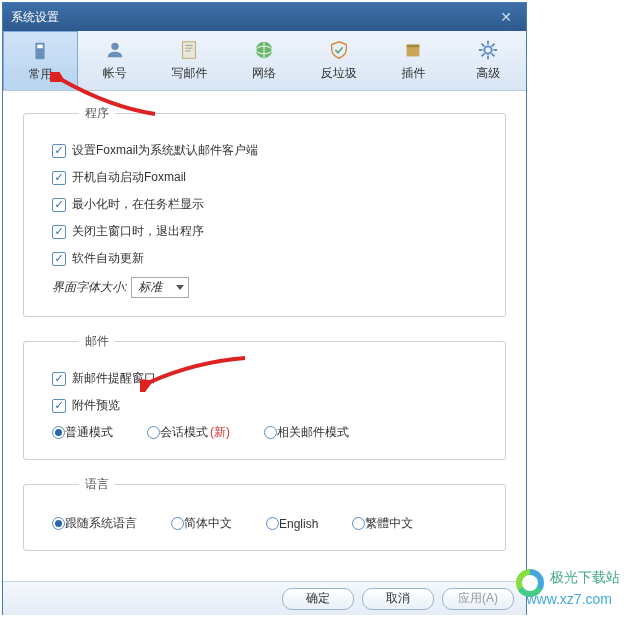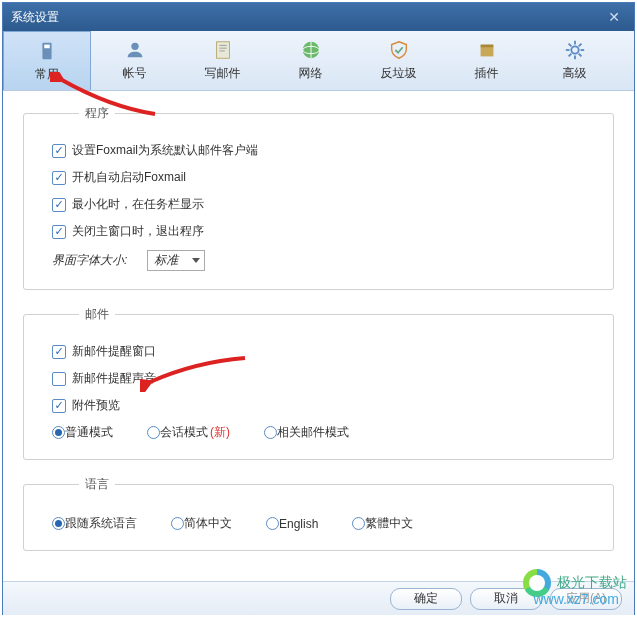--- a/index.html
+++ b/index.html
@@ -1,44 +1,44 @@
 <!DOCTYPE html>
 <html><head>
 <meta charset="utf-8">
 <style>
 * { box-sizing: border-box; margin: 0; padding: 0; font-family: "Microsoft YaHei", sans-serif; }
 body { background: #fff; width: 637px; height: 617px; position: relative; overflow: hidden; }
-.window { width: 633px; height: 613px; border: 1px solid #4a7ab8; margin: 2px; }
+.window { width: 525px; height: 613px; border: 1px solid #4a7ab8; margin: 2px; }
 .titlebar { height: 28px; background: linear-gradient(#3d6fa8, #2d5a8e); color: #fff; display: flex; align-items: center; padding: 0 8px; font-size: 12px; }
 .titlebar-text { flex: 1; }
 .close-btn { width: 24px; height: 20px; display: flex; align-items: center; justify-content: center; cursor: pointer; color: #cde; font-size: 14px; }
 .toolbar { height: 60px; background: linear-gradient(#eef4fb, #d9e6f5); display: flex; border-bottom: 1px solid #b8cce0; }
 .tab { width: 88px; display: flex; flex-direction: column; align-items: center; justify-content: center; gap: 4px; cursor: pointer; font-size: 12px; color: #333; border-right: 1px solid transparent; }
 .tab.active { background: linear-gradient(#cfe2f7, #b8d4f0); border: 1px solid #7fa8d4; border-bottom: none; }
 .tab svg { width: 22px; height: 22px; }
 .content { padding: 14px 20px 8px 20px; height: 490px; overflow: auto; background: #fff; font-size: 12px; color: #333; }
 fieldset { border: 1px solid #d0d0d0; border-radius: 3px; margin-bottom: 16px; padding: 14px 20px 16px 20px; position: relative; }
 legend { padding: 0 6px; color: #555; font-size: 12px; margin-left: 35px; }
 .row { display: flex; align-items: center; margin: 6px 0 10px 8px; gap: 6px; }
 .cb { width: 14px; height: 14px; border: 1px solid #5a8bc4; border-radius: 2px; display: inline-flex; align-items: center; justify-content: center; background: #fff; cursor: pointer; flex-shrink: 0; }
 .cb.checked::after { content: "✓"; color: #2966b1; font-size: 11px; line-height: 1; }
 .rd { width: 13px; height: 13px; border: 1px solid #5a8bc4; border-radius: 50%; background: #fff; display: inline-flex; align-items: center; justify-content: center; cursor: pointer; flex-shrink: 0; }
 .rd.checked::after { content: ""; width: 7px; height: 7px; border-radius: 50%; background: #2966b1; }
 .label { cursor: pointer; }
-.select { display: inline-flex; align-items: center; border: 1px solid #aaa; padding: 1px 4px 1px 6px; background: #fff; margin-left: 20px; cursor: pointer; gap: 14px; font-size: 12px; }
+.select { display: inline-flex; align-items: center; border: 1px solid #aaa; padding: 1px 4px 1px 6px; background: #fff; margin-left: 4px; cursor: pointer; gap: 14px; font-size: 12px; }
 .select::after { content: ""; border-left: 4px solid transparent; border-right: 4px solid transparent; border-top: 5px solid #555; }
 .font-row { margin: 10px 0 2px 8px; display: flex; align-items: center; font-style: italic; }
 .radio-row { display: flex; gap: 34px; margin: 8px 0 2px 8px; align-items: center; }
 .radio-item { display: flex; align-items: center; cursor: pointer; }
 .new-tag { color: #d33; font-size: 12px; margin-left: 2px; }
 .footer { height: 34px; background: linear-gradient(#f4f8fc, #e4ecf6); border-top: 1px solid #c4d4e6; display: flex; align-items: center; justify-content: flex-end; padding: 0 12px; gap: 8px; }
 .btn { min-width: 72px; height: 22px; border: 1px solid #9ab4d0; background: linear-gradient(#fff, #e8f0f8); border-radius: 10px; font-size: 12px; cursor: pointer; color: #333; }
 .btn:disabled { color: #999; cursor: default; }
 .arrow { position: absolute; pointer-events: none; }
-.watermark { position: absolute; right: 10px; bottom: 20px; display: flex; align-items: center; gap: 6px; font-size: 14px; color: #4a8; pointer-events: none; }
+.watermark { position: absolute; right: 17px; bottom: 20px; display: flex; align-items: flex-start; gap: 6px; font-size: 14px; color: #4a8; pointer-events: none; }
 .watermark .sub { font-size: 14px; color: #4ad; position: absolute; right: 8px; bottom: -10px; margin-left: 19px; }
 .watermark-ico { width: 28px; height: 28px; border-radius: 50%; background: conic-gradient(#4ad 0 120deg, #4c8 120deg 240deg, #8d4 240deg 360deg); position: relative; }
 .watermark-ico::after { content: ""; position: absolute; inset: 6px; background: #fff; border-radius: 50%; }
 </style>
 </head>
 <body>
 
 <div class="window">
   <div class="titlebar">
     <span class="titlebar-text">系统设置</span>
@@ -121,37 +121,37 @@
           <span class="label">开机自动启动Foxmail</span>
         </div>
       <div class="row">
           <span class="cb checked"></span>
           <span class="label">最小化时，在任务栏显示</span>
         </div>
       <div class="row">
           <span class="cb checked"></span>
           <span class="label">关闭主窗口时，退出程序</span>
         </div>
+      <div class="row">
+          <span class="cb checked"></span>
+          <span class="label">软件自动更新</span>
+        </div>
       <div class="font-row">
         <span>界面字体大小:</span>
         <span class="select">
             <span>标准</span>
           </span>
       </div>
     </fieldset>
 
     <fieldset>
       <legend>邮件</legend>
       <div class="row">
           <span class="cb checked"></span>
           <span class="label">新邮件提醒窗口</span>
-        </div>
-      <div class="row">
-          <span class="cb"></span>
-          <span class="label">新邮件提醒声音</span>
         </div>
       <div class="row">
           <span class="cb checked"></span>
           <span class="label">附件预览</span>
         </div>
       <div class="radio-row">
         <div class="radio-item">
             <span class="rd checked"></span>
             <span>普通模式</span>
           </div>

